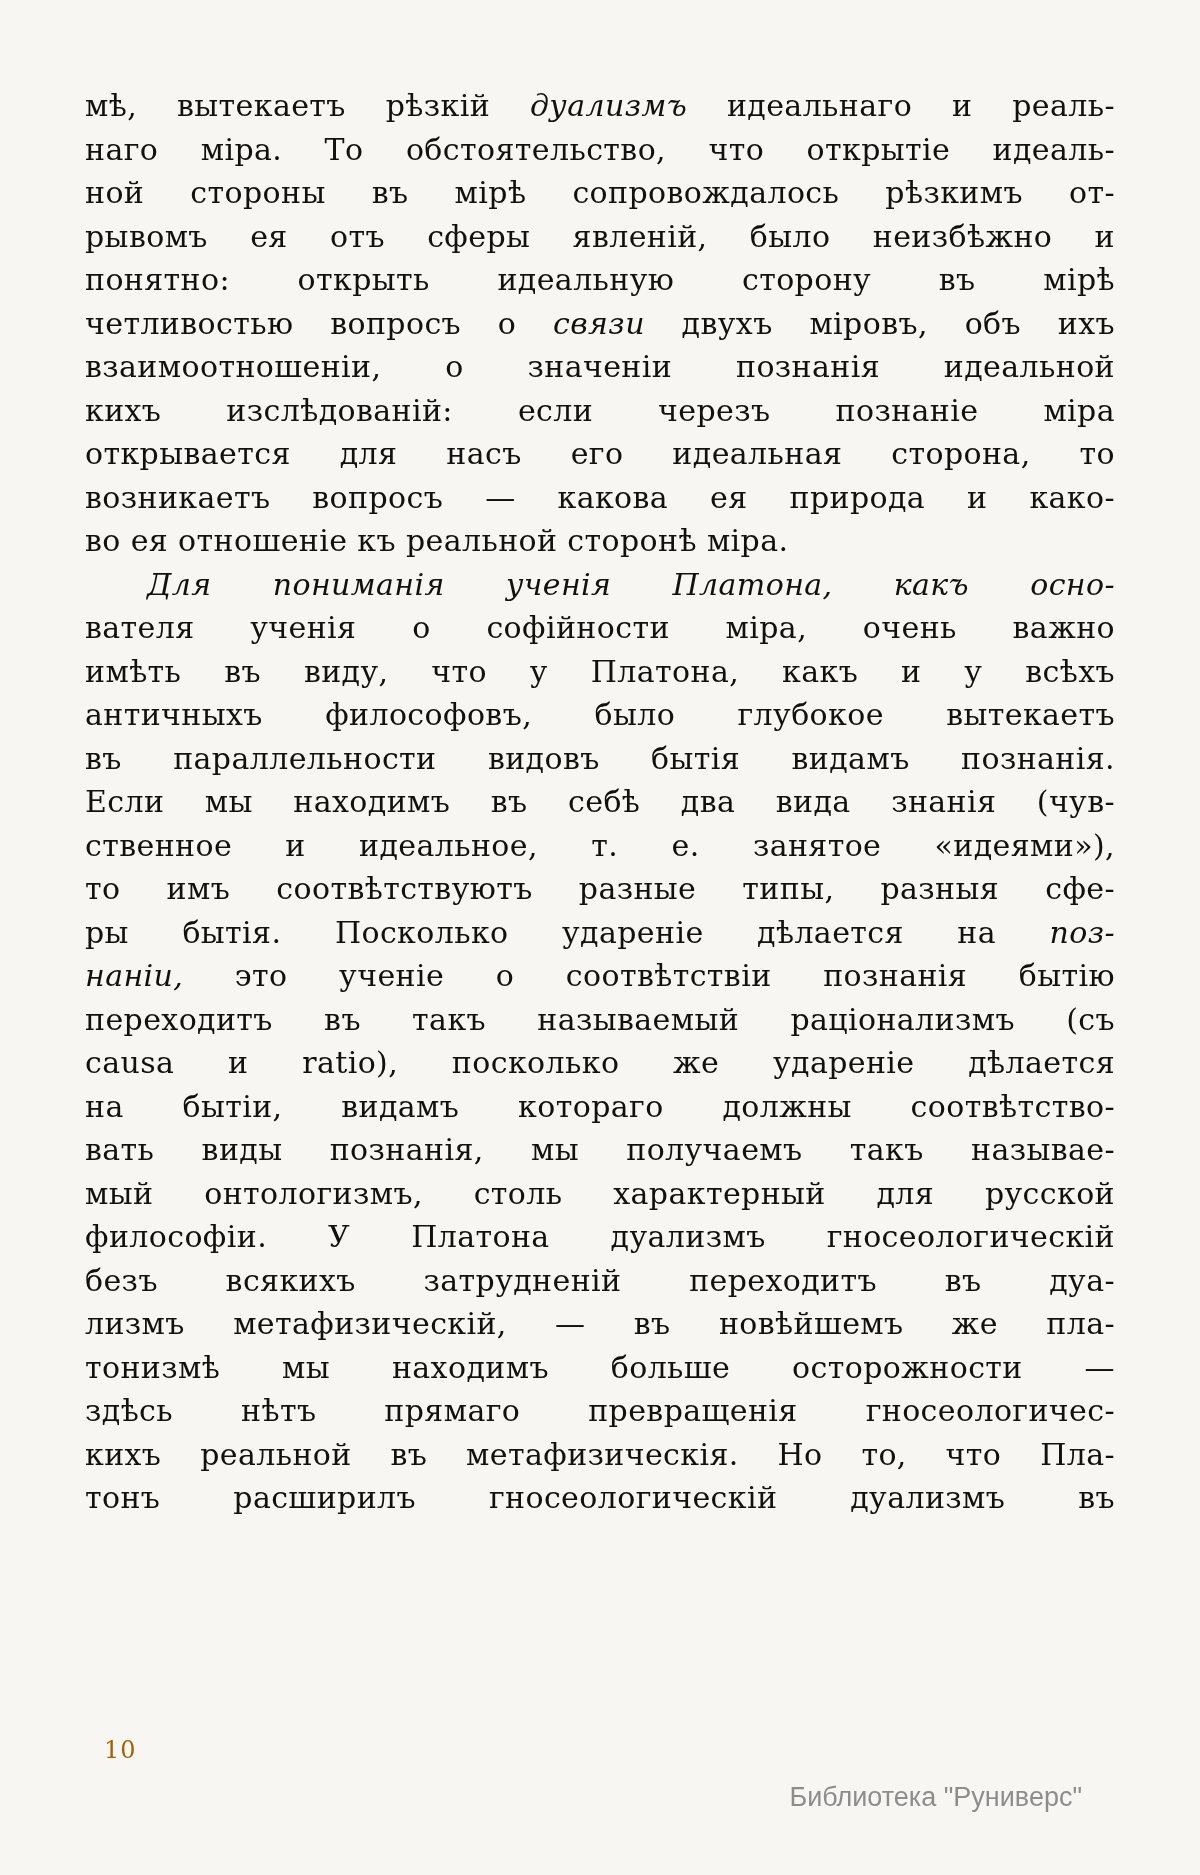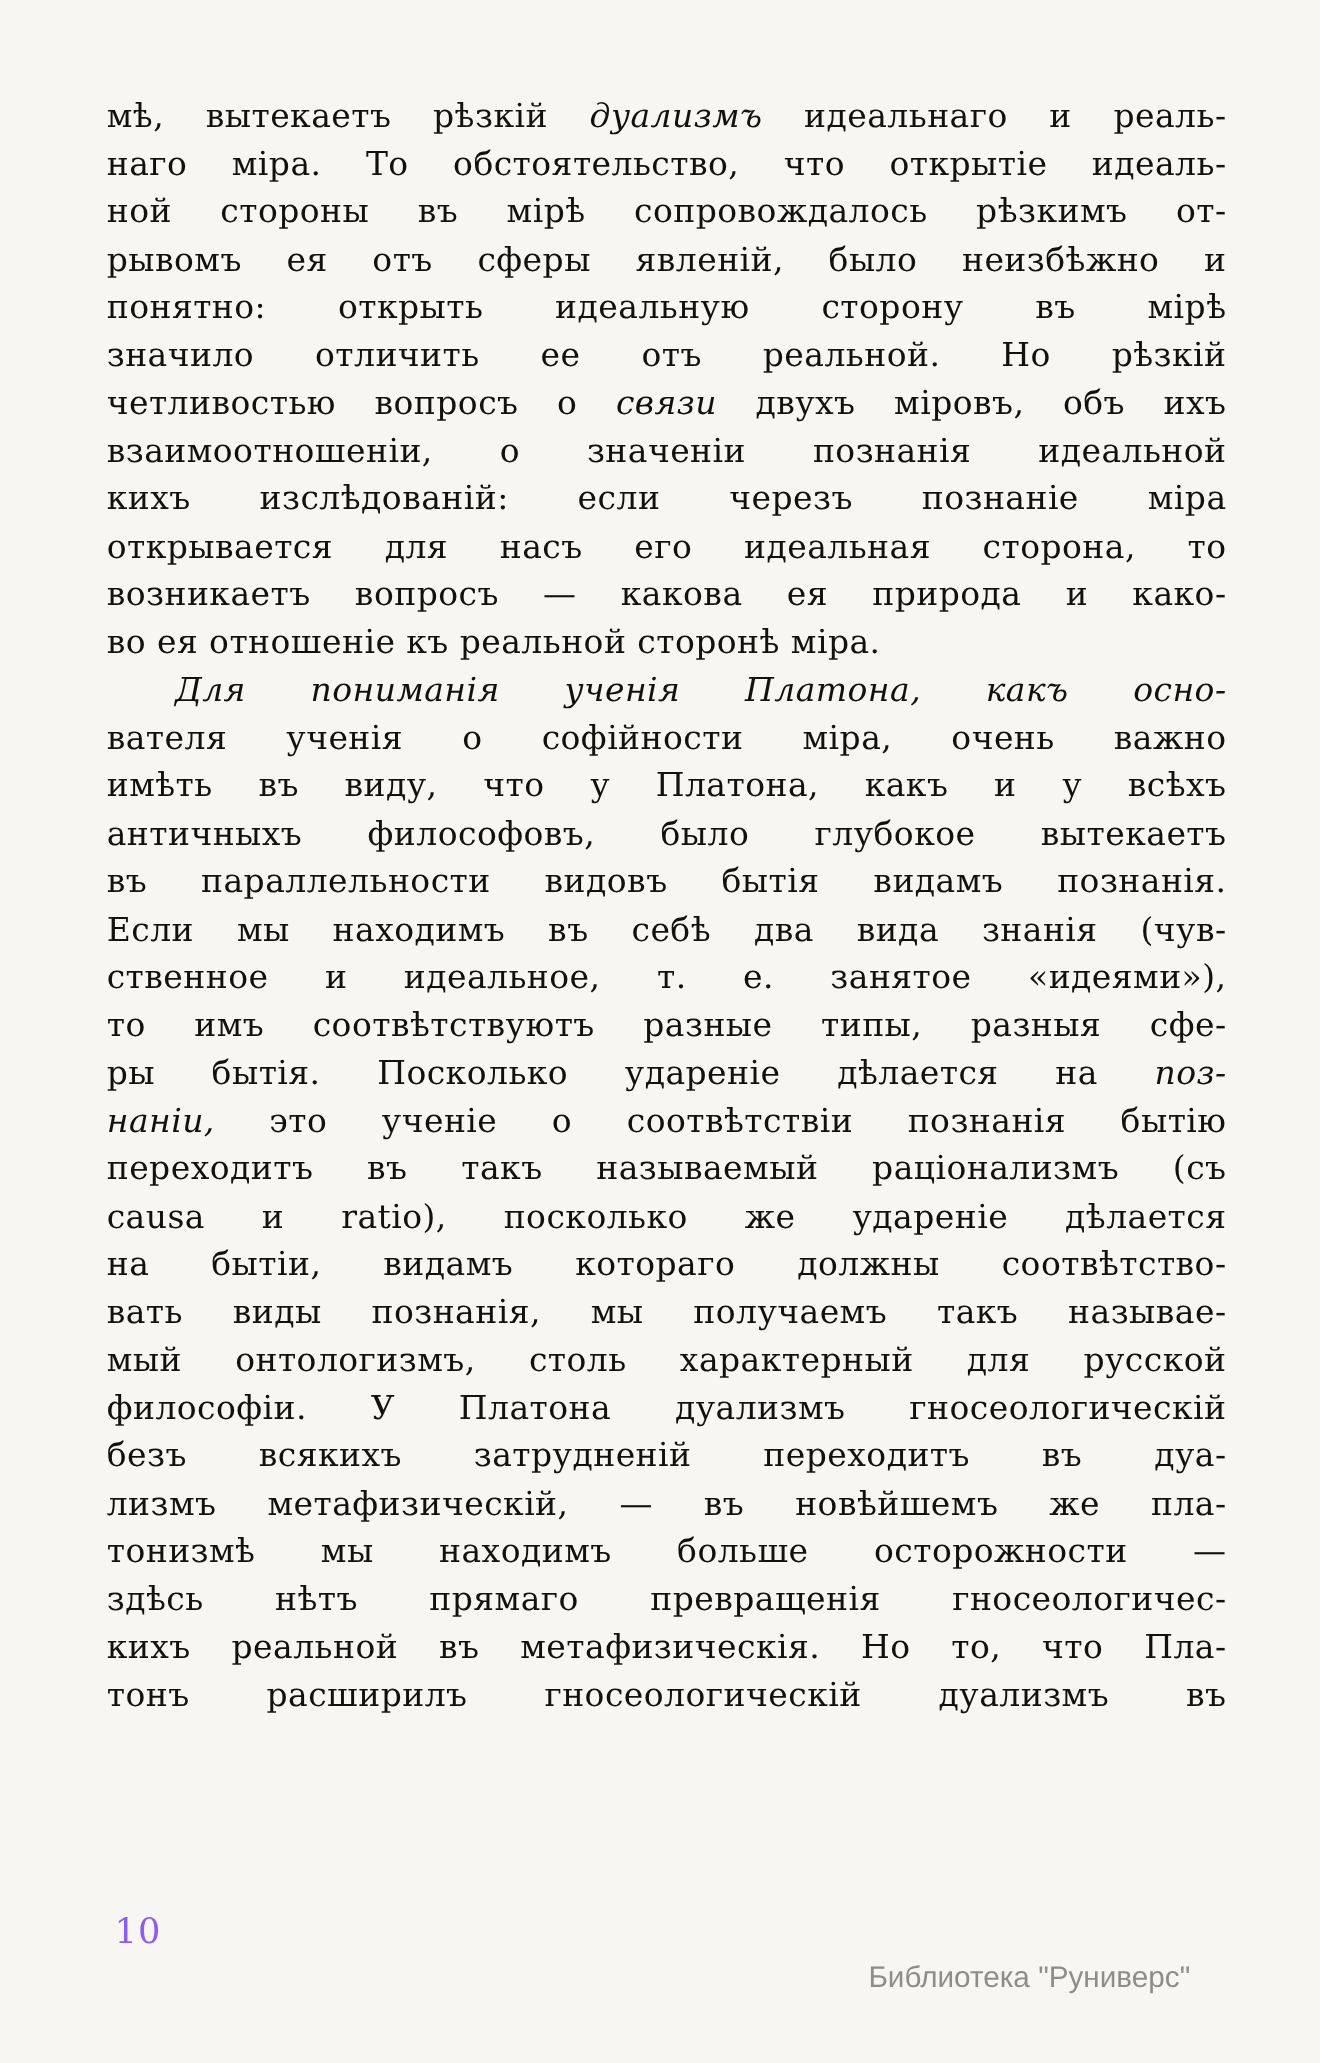--- a/index.html
+++ b/index.html
@@ -23,60 +23,58 @@
     top: 84px;
     width: 1030px;
   }
   .line {
     font-size: 30px;
     line-height: 43.5px;
     letter-spacing: 0.4px;
     text-align: justify;
     text-align-last: justify;
     white-space: normal;
-    margin-left: 12px;
   }
   .line.left {
     text-align-last: left;
   }
   .line.indent {
     text-indent: 62px;
     font-style: italic;
   }
   .seg-i {
     font-style: italic;
   }
   .page-number {
     position: absolute;
     left: 104px;
     top: 1736px;
-    font-size: 32px;
+    font-size: 24px;
     letter-spacing: 1px;
-    color: #8b5cf6;
+    color: #a16207;
   }
   .watermark {
     position: absolute;
     right: 118px;
     top: 1782px;
     font-family: "Liberation Sans", "DejaVu Sans", sans-serif;
     font-size: 27px;
     color: #8d8d8d;
   }
 </style>
 </head>
 <body>
 
 <div class="page">
   <div class="text-block" id="text-block">
       <div class="line"><span>мѣ, вытекаетъ рѣзкій </span><span class="seg-i">дуализмъ</span><span> идеальнаго и реаль-</span></div>
       <div class="line"><span>наго міра. То обстоятельство, что открытіе идеаль-</span></div>
       <div class="line"><span>ной стороны въ мірѣ сопровождалось рѣзкимъ от-</span></div>
       <div class="line"><span>рывомъ ея отъ сферы явленій, было неизбѣжно и</span></div>
       <div class="line"><span>понятно: открыть идеальную сторону въ мірѣ</span></div>
-      <div class="line"><span>значило отличить ее отъ реальной. Но рѣзкій</span></div>
       <div class="line"><span>четливостью вопросъ о </span><span class="seg-i">связи</span><span> двухъ міровъ, объ ихъ</span></div>
       <div class="line"><span>взаимоотношеніи, о значеніи познанія идеальной</span></div>
       <div class="line"><span>кихъ изслѣдованій: если черезъ познаніе міра</span></div>
       <div class="line"><span>открывается для насъ его идеальная сторона, то</span></div>
       <div class="line"><span>возникаетъ вопросъ — какова ея природа и како-</span></div>
       <div class="line left"><span>во ея отношеніе къ реальной сторонѣ міра.</span></div>
       <div class="line indent"><span>Для пониманія ученія Платона, какъ осно-</span></div>
       <div class="line"><span>вателя ученія о софійности міра, очень важно</span></div>
       <div class="line"><span>имѣть въ виду, что у Платона, какъ и у всѣхъ</span></div>
       <div class="line"><span>античныхъ философовъ, было глубокое вытекаетъ</span></div>

